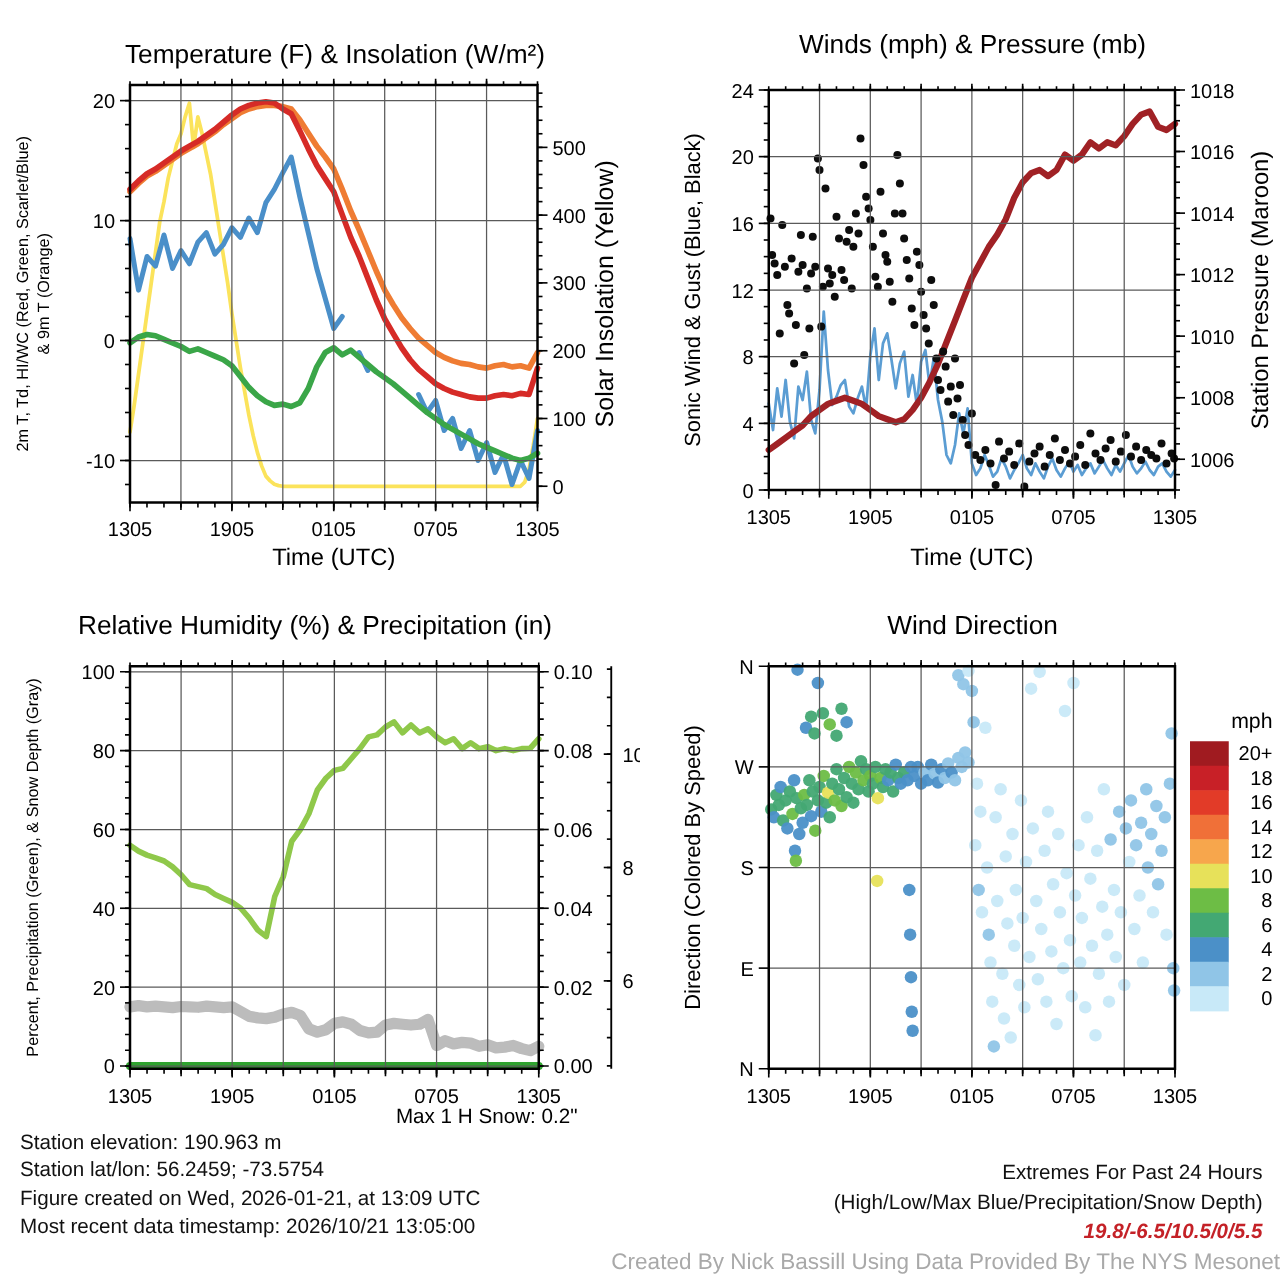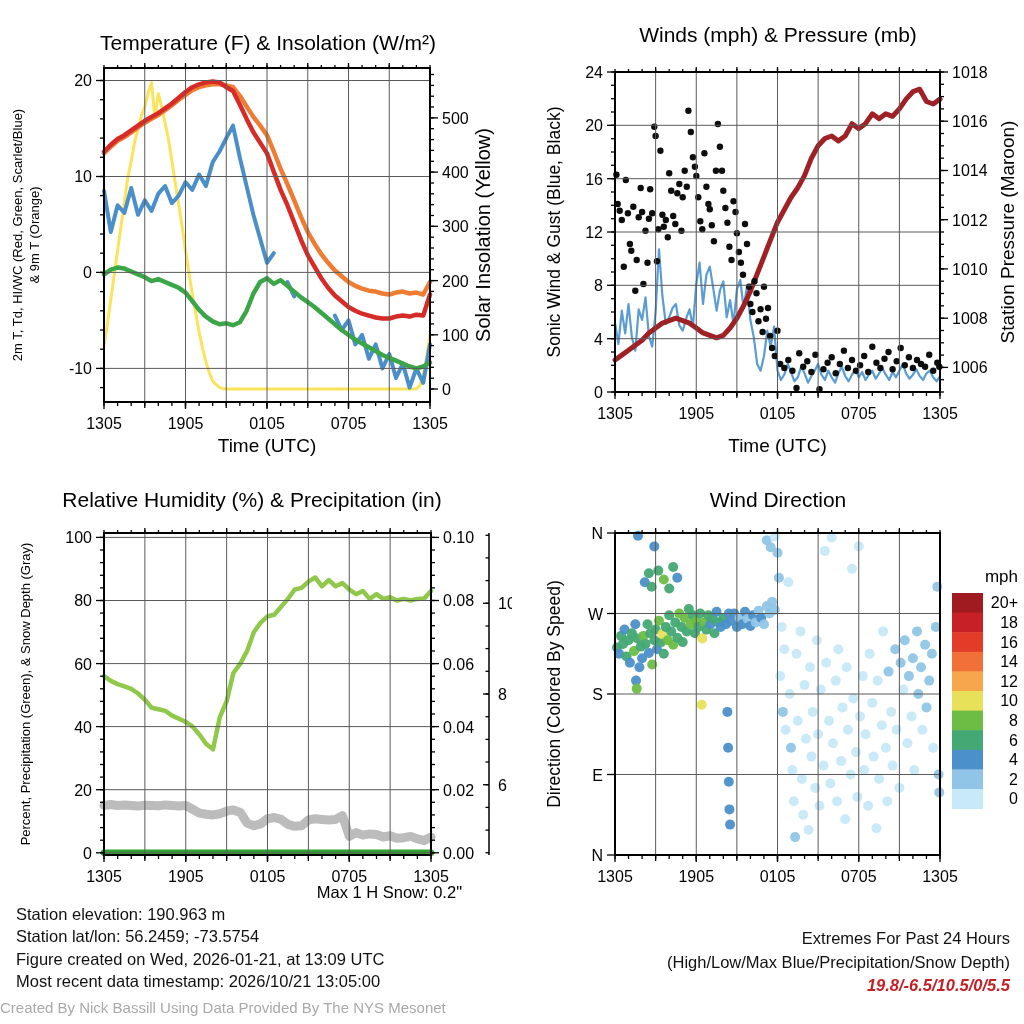--- a/index.html
+++ b/index.html
@@ -2,21 +2,21 @@
 <html><head>
 <meta charset="utf-8">
 <style>
   html,body{margin:0;padding:0;background:#fff;}
   #canvas{position:relative;width:1024px;height:1024px;background:#ffffff;
           font-family:"Liberation Sans",sans-serif;color:#111;overflow:hidden;}
   svg text{font-family:"Liberation Sans",sans-serif;}
   .footer-left{position:absolute;left:16px;top:903px;font-size:16.5px;line-height:22.4px;}
   .footer-right{position:absolute;right:14px;top:905px;text-align:right;font-size:16.5px;line-height:23.5px;margin-top:22px;}
   .extremes{color:#c42127;font-weight:bold;font-style:italic;}
-  .credit{position:absolute;left:0;top:999px;width:100%;text-align:left;color:#a9a9a9;font-size:15px;}
+  .credit{position:absolute;left:0;top:999px;width:100%;text-align:right;color:#a9a9a9;font-size:18px;}
 </style>
 </head>
 <body>
 <div id="canvas">
 
 <div id="charts">
       <svg width="512" height="470" viewBox="0 0 512 470" style="position:absolute;left:0px;top:0px">
         <path d="M104.0 345.6L107.4 323.9L110.8 299.5L114.2 275.1L117.6 250.7L121.0 226.3L124.4 201.9L127.8 177.5L131.2 161.3L134.6 142.3L138.0 128.7L141.4 115.2L144.8 107.0L148.1 93.5L151.5 82.6L154.9 117.9L158.3 93.5L161.7 107.0L165.1 123.3L168.5 139.6L171.9 161.3L175.3 183.0L178.7 204.6L182.1 226.3L185.5 250.7L188.9 272.4L192.3 294.1L195.7 313.1L199.1 332.1L202.5 348.3L205.9 361.9L209.3 372.7L212.7 380.9L216.1 384.7L219.5 387.4L222.9 388.5L226.3 389.0L229.6 389.0L233.0 389.0L236.4 389.0L239.8 389.0L243.2 389.0L246.6 389.0L250.0 389.0L253.4 389.0L256.8 389.0L260.2 389.0L263.6 389.0L267.0 389.0L270.4 389.0L273.8 389.0L277.2 389.0L280.6 389.0L284.0 389.0L287.4 389.0L290.8 389.0L294.2 389.0L297.6 389.0L301.0 389.0L304.4 389.0L307.8 389.0L311.1 389.0L314.5 389.0L317.9 389.0L321.3 389.0L324.7 389.0L328.1 389.0L331.5 389.0L334.9 389.0L338.3 389.0L341.7 389.0L345.1 389.0L348.5 389.0L351.9 389.0L355.3 389.0L358.7 389.0L362.1 389.0L365.5 389.0L368.9 389.0L372.3 389.0L375.7 389.0L379.1 389.0L382.5 389.0L385.9 389.0L389.3 389.0L392.6 389.0L396.0 389.0L399.4 389.0L402.8 389.0L406.2 389.0L409.6 389.0L413.0 389.0L416.4 389.0L419.8 385.7L423.2 375.4L426.6 356.5L430.0 334.8" fill="none" stroke="#fbe35b" stroke-width="3" stroke-linejoin="round" stroke-linecap="round"></path>
         <path d="M104.0 190.9L110.8 232.1L117.6 205.2L124.4 212.9L131.2 188.0L138.0 214.8L144.8 200.4L151.5 211.0L158.3 193.7L165.1 186.1L171.9 203.3L178.7 195.6L185.5 182.2L192.3 189.9L199.1 174.5L205.9 186.1L212.7 162.1L219.5 151.5L226.3 138.1L233.0 125.6L239.8 157.3L246.6 186.1L253.4 214.8L260.2 238.8L267.0 262.8L273.8 253.2M287.4 282.0L294.2 296.4M334.9 315.6L341.7 330.0L348.5 320.4L355.3 344.4L362.1 334.8L368.9 358.8L375.7 344.4L382.5 368.4L389.3 354.0L396.0 378.0L402.8 363.6L409.6 387.6L416.4 368.4L423.2 382.8L430.0 344.4" fill="none" stroke="#4a8fc9" stroke-width="4" stroke-linejoin="round" stroke-linecap="round"></path>
         <path d="M104.0 153.4L110.8 146.7L117.6 140.9L124.4 137.1L131.2 132.3L138.0 127.5L144.8 122.7L151.5 118.9L158.3 115.0L165.1 110.2L171.9 105.4L178.7 99.7L185.5 94.9L192.3 90.1L199.1 87.2L205.9 85.3L212.7 84.3L219.5 84.3L226.3 85.3L233.0 87.2L239.8 95.8L246.6 106.4L253.4 116.9L260.2 125.6L267.0 135.2L273.8 151.5L280.6 168.8L287.4 184.1L294.2 200.4L301.0 216.8L307.8 232.1L314.5 243.6L321.3 254.2L328.1 262.8L334.9 270.5L341.7 276.3L348.5 282.0L355.3 285.9L362.1 288.7L368.9 290.7L375.7 291.6L382.5 293.5L389.3 294.5L396.0 292.6L402.8 291.6L409.6 293.5L416.4 292.6L423.2 294.5L430.0 282.0" fill="none" stroke="#ef7c33" stroke-width="4.5" stroke-linejoin="round" stroke-linecap="round"></path>

